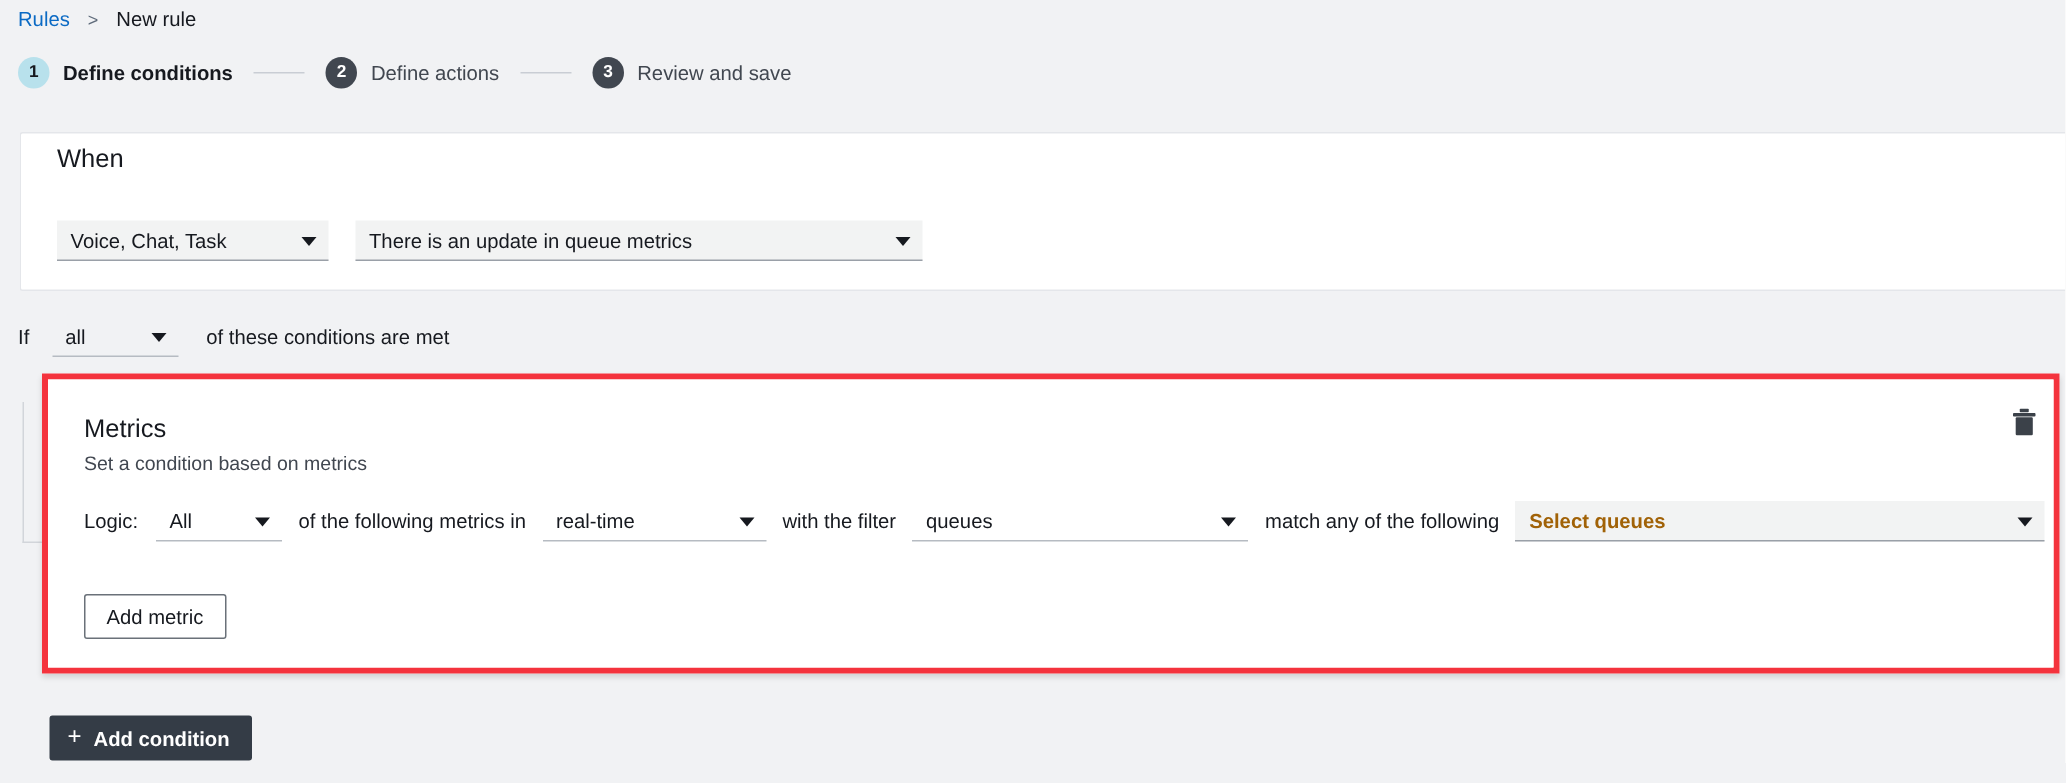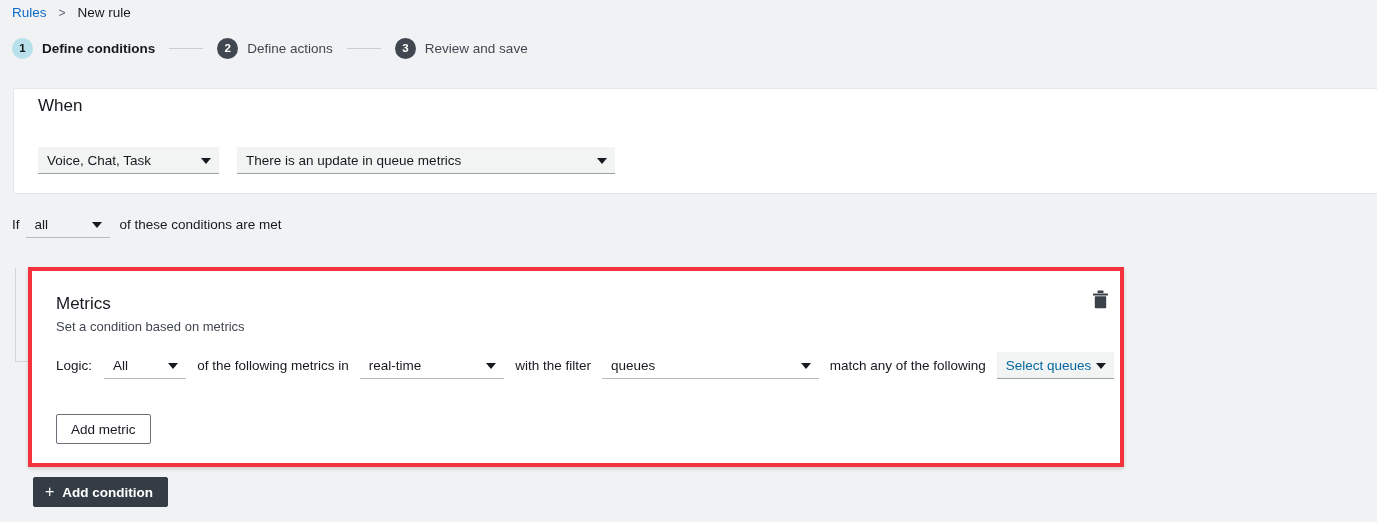--- a/index.html
+++ b/index.html
@@ -78,21 +78,21 @@
     background: #f2f3f3;
     border-bottom: 1px solid #9aa0a8;
     height: 27px;
     padding: 0 26px 0 9px;
     font-size: 13.5px;
     color: #16191f;
     cursor: pointer;
     white-space: nowrap;
     overflow: hidden;
   }
-  .sel.placeholder { color: #0369a1; }
+  .sel.placeholder { color: #a16207; font-weight: bold; }
   .sel .caret {
     position: absolute;
     right: 8px; top: 50%;
     margin-top: -2px;
     width: 0; height: 0;
     border-left: 5px solid transparent;
     border-right: 5px solid transparent;
     border-top: 6px solid #16191f;
   }
   .sel.bare {
@@ -100,40 +100,40 @@
     border-bottom: 1px solid #b6bbc2;
   }
 
   .sel-when-event { width: 378px; }
   .sel-when-channel { width: 181px; }
 
   
   .if-row {
     position: absolute;
     left: 12px; top: 211px;
-    display: flex; align-items: center; gap: 6px;
+    display: flex; align-items: center; gap: 15px;
     font-size: 13.5px; color: #16191f;
   }
   .sel-if { width: 84px; }
   .if-tail { margin-left: 4px; }
 
   
   .bracket {
     position: absolute;
     left: 15px; top: 268px;
     width: 18px; height: 94px;
     border-left: 1px solid #d2d5da;
     border-bottom: 1px solid #d2d5da;
   }
 
   
   .highlight {
     position: absolute;
-    left: 28px; top: 267px;
-    width: 1096px; height: 200px;
+    left: 28px; top: 249px;
+    width: 1345px; height: 200px;
     border: 4px solid #f4333d;
     background: #ffffff;
     box-shadow: 0 2px 4px rgba(0,0,0,.14);
   }
 
   
   .metrics-panel {
     position: absolute;
     inset: 0;
     background: #ffffff;

